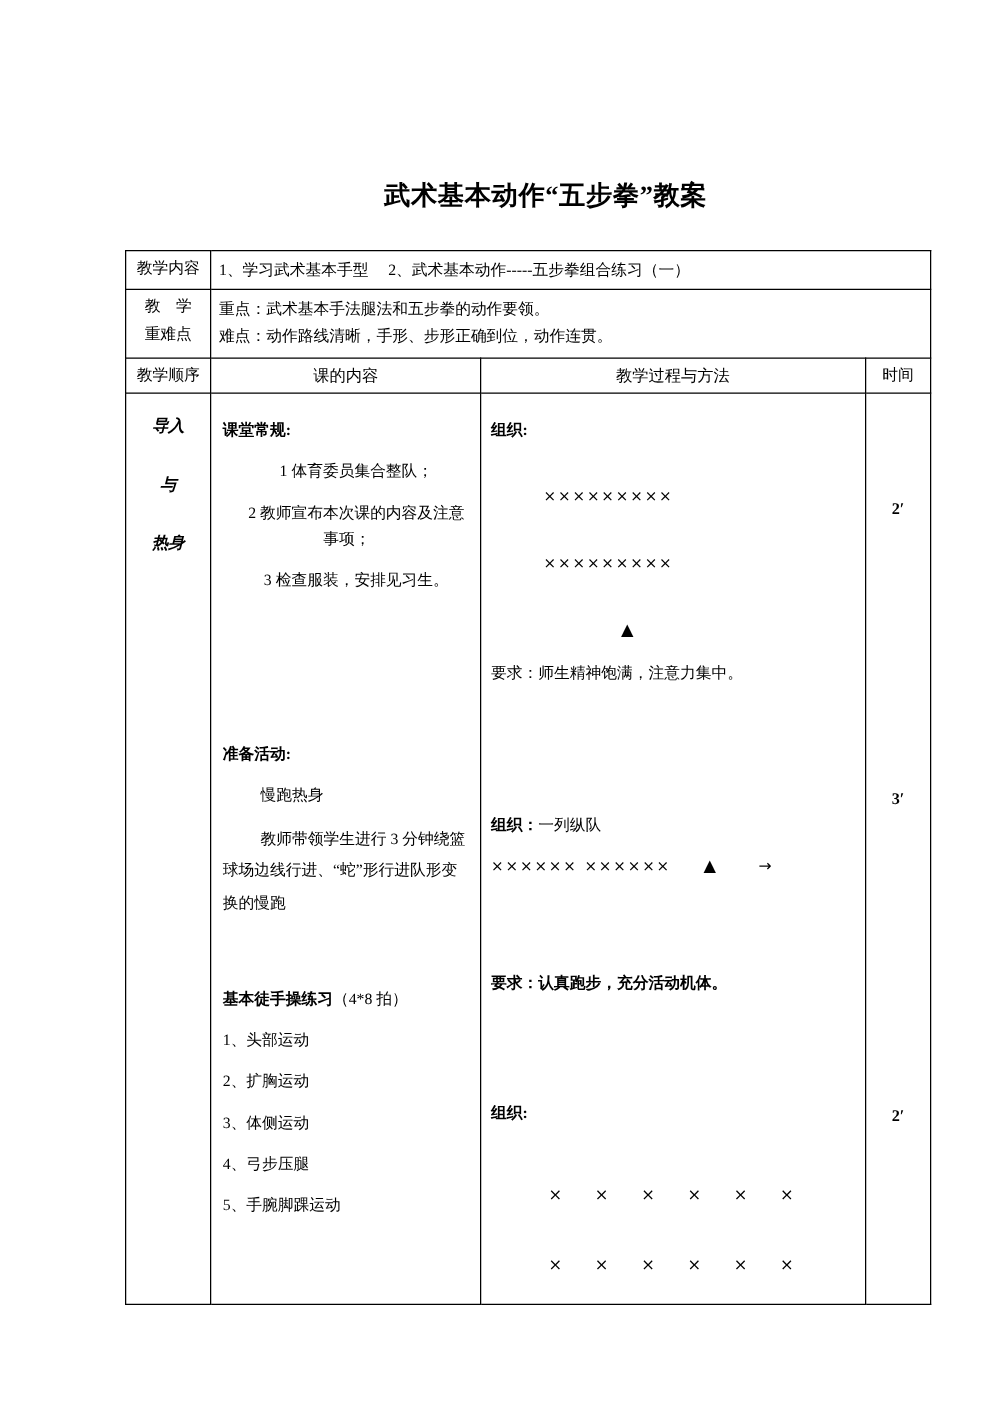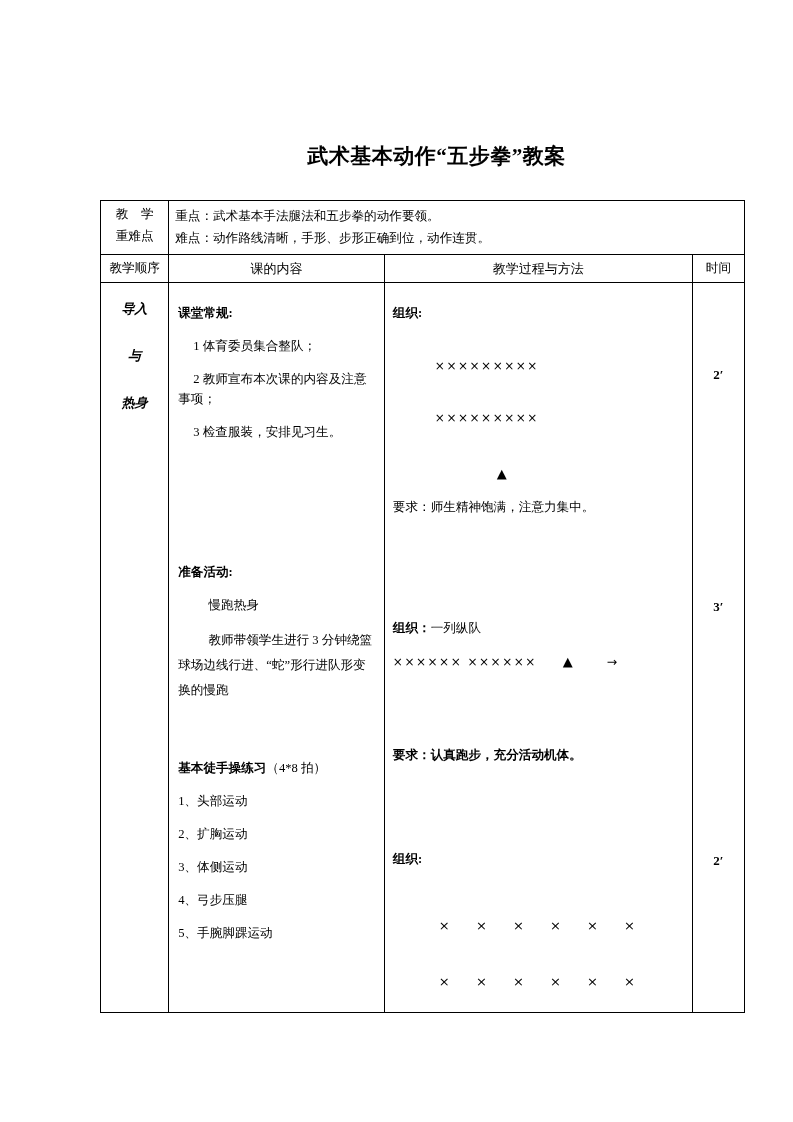--- a/index.html
+++ b/index.html
@@ -89,21 +89,21 @@
     line-height: 3.6;
   }
   .stage span { display: block; font-style: italic; }
 
   
   .content-col { width: 215px; }
   .method-col { width: 307px; }
   .time-col { width: 52px; text-align: center; vertical-align: middle; }
   .b { font-weight: bold; }
   .hd { font-weight: bold; }
-  .ind1 { text-indent: 1.2em; }
+  .ind1 { text-indent: 1.2em; text-align: center; }
   .ind2 { text-indent: 2.4em; }
   .loose { line-height: 2.0; }
 
   .xrow {
     font-family: "DejaVu Sans", sans-serif;
     font-size: 12px;
     letter-spacing: 1.5px;
   }
   .xrow-pad { padding-left: 42px; }
   .xrow-wide {
@@ -150,20 +150,26 @@
 
   <table class="lesson">
     <colgroup>
       <col style="width:68px">
       <col style="width:215px">
       <col style="width:307px">
       <col style="width:52px">
     </colgroup>
 
     <tbody>
+        <tr>
+      <td class="lbl lbl-mid">教学内容</td>
+      <td colspan="3" class="cell-body" style="padding:5px 6px;">
+        <p>1、学习武术基本手型　 2、武术基本动作-----五步拳组合练习（一）</p>
+      </td>
+    </tr>
 
 
     <tr>
       <td class="lbl lbl-mid" style="line-height:1.72;">
         <div>教　学</div>
         <div>重难点</div>
       </td>
       <td colspan="3" class="keyp" style="padding:5px 6px;">
         <p>重点：武术基本手法腿法和五步拳的动作要领。</p>
         <p>难点：动作路线清晰，手形、步形正确到位，动作连贯。</p>

